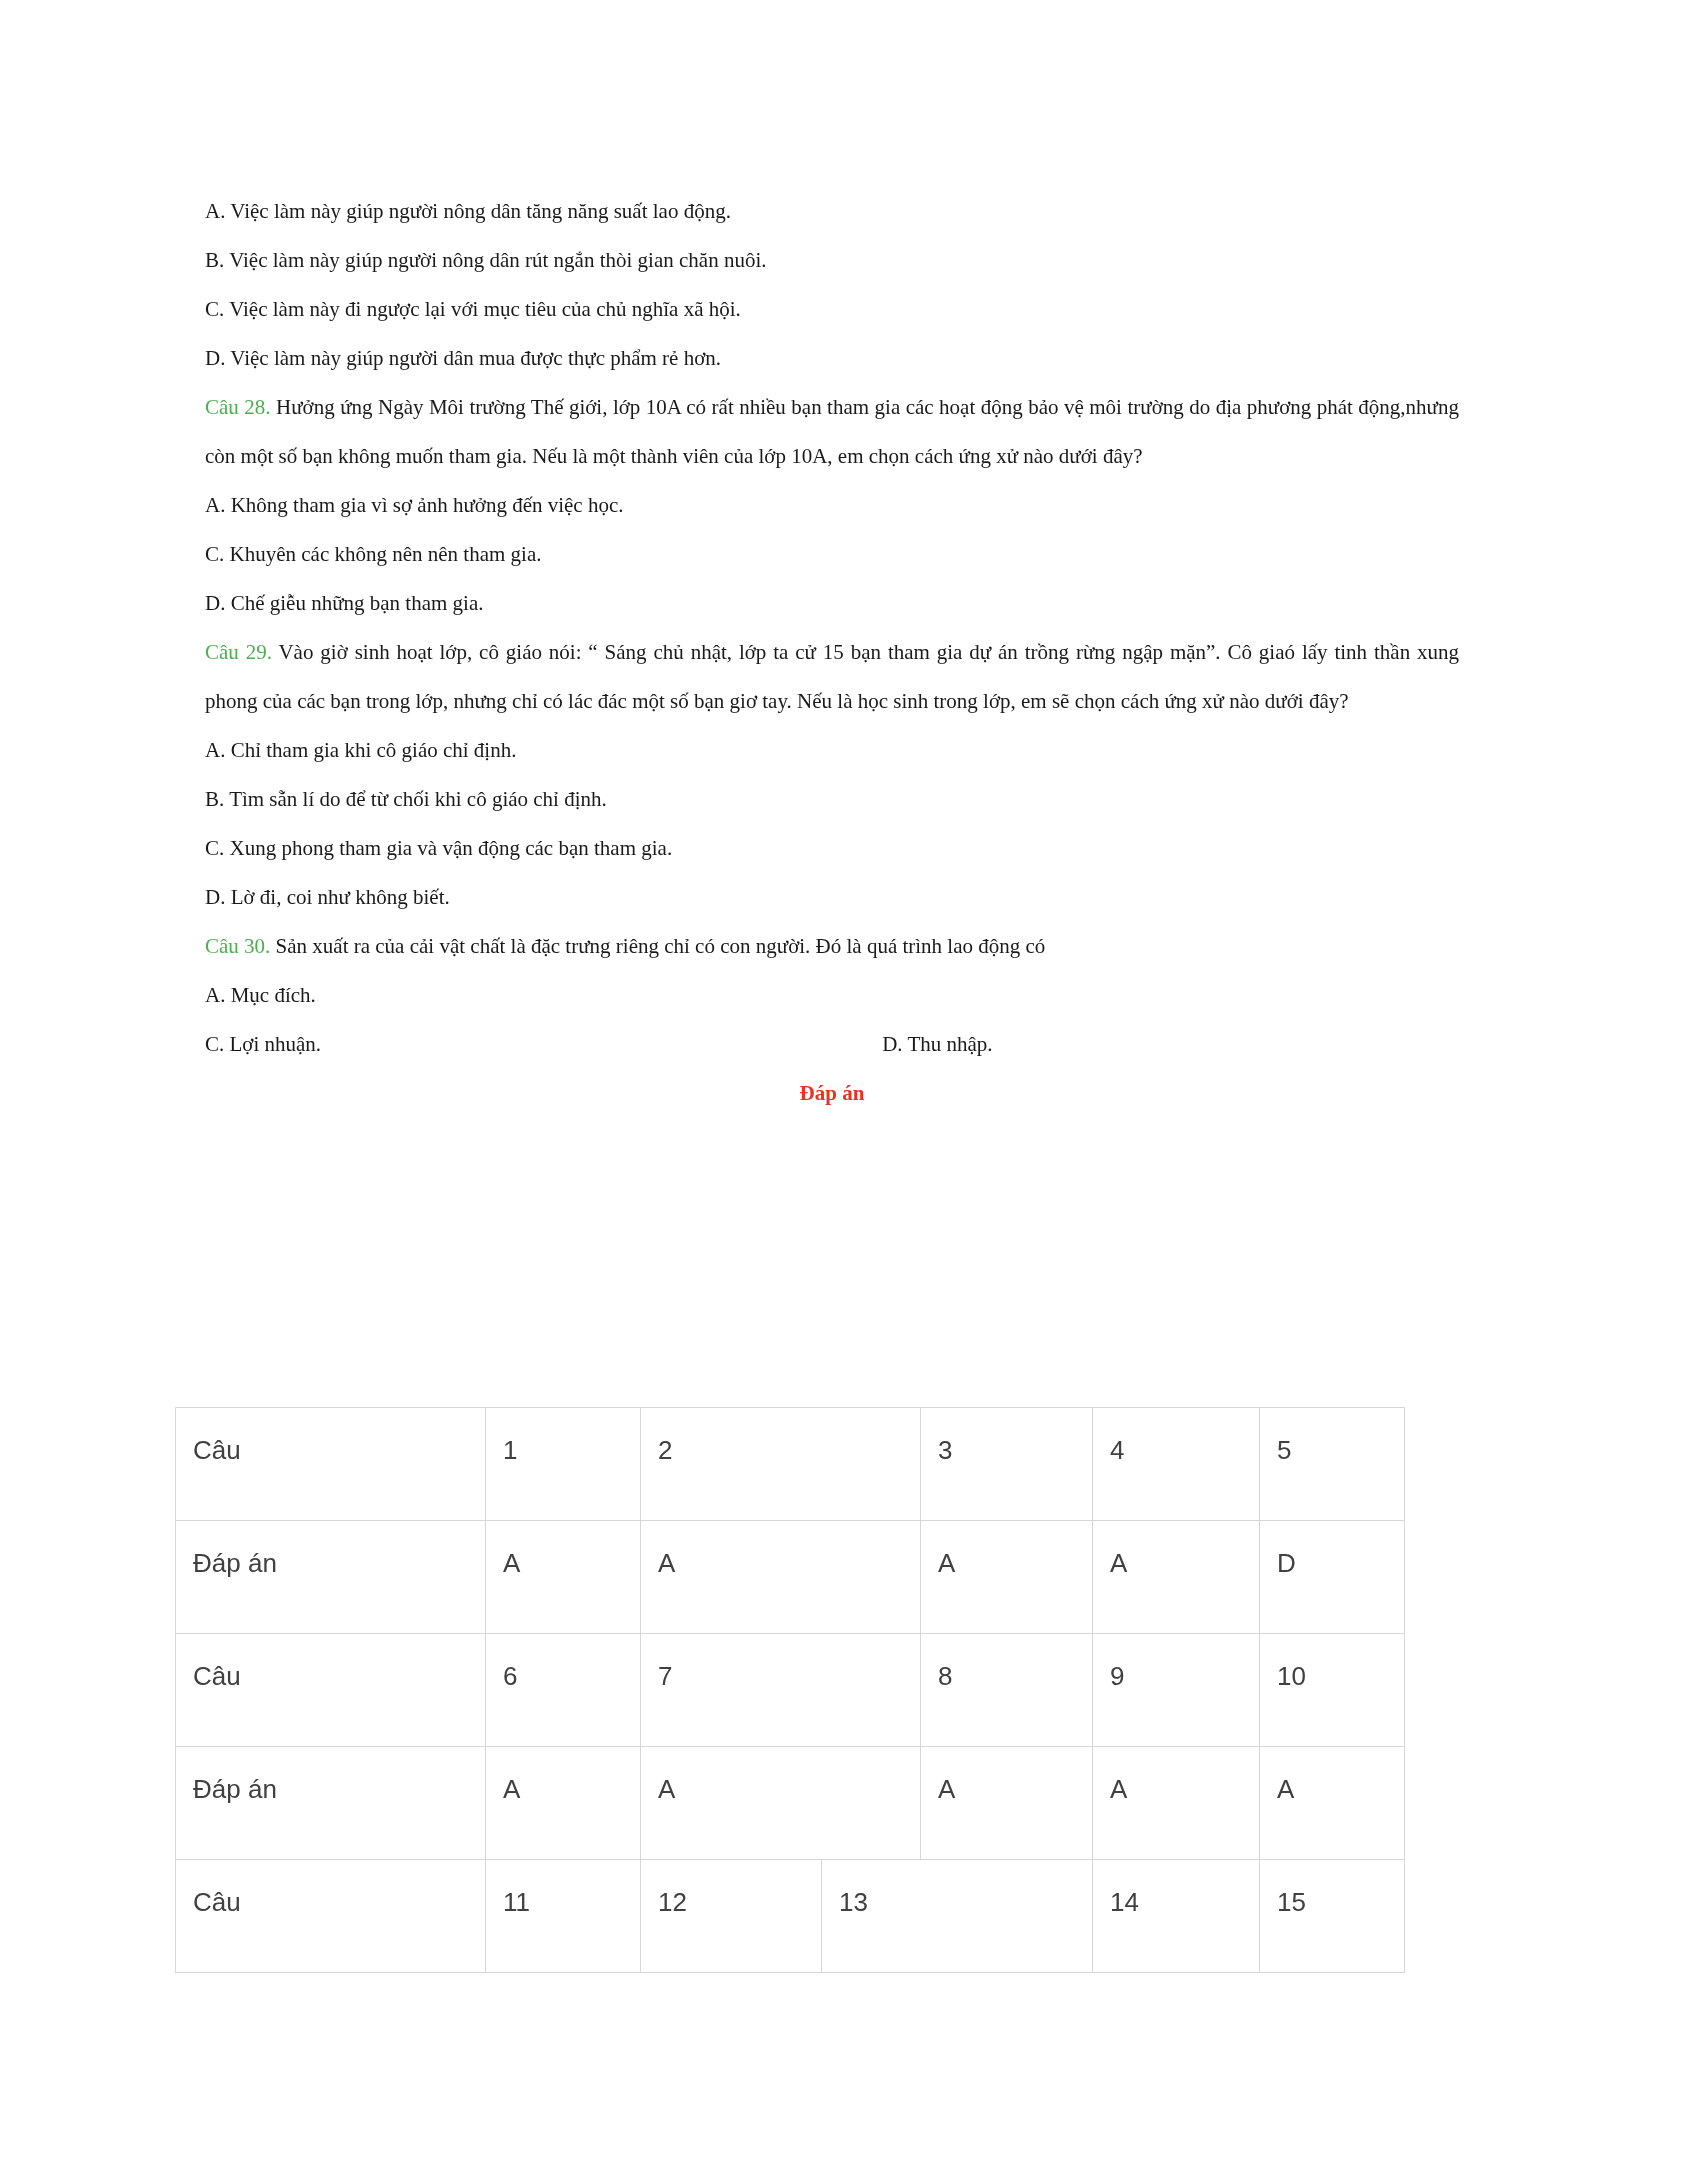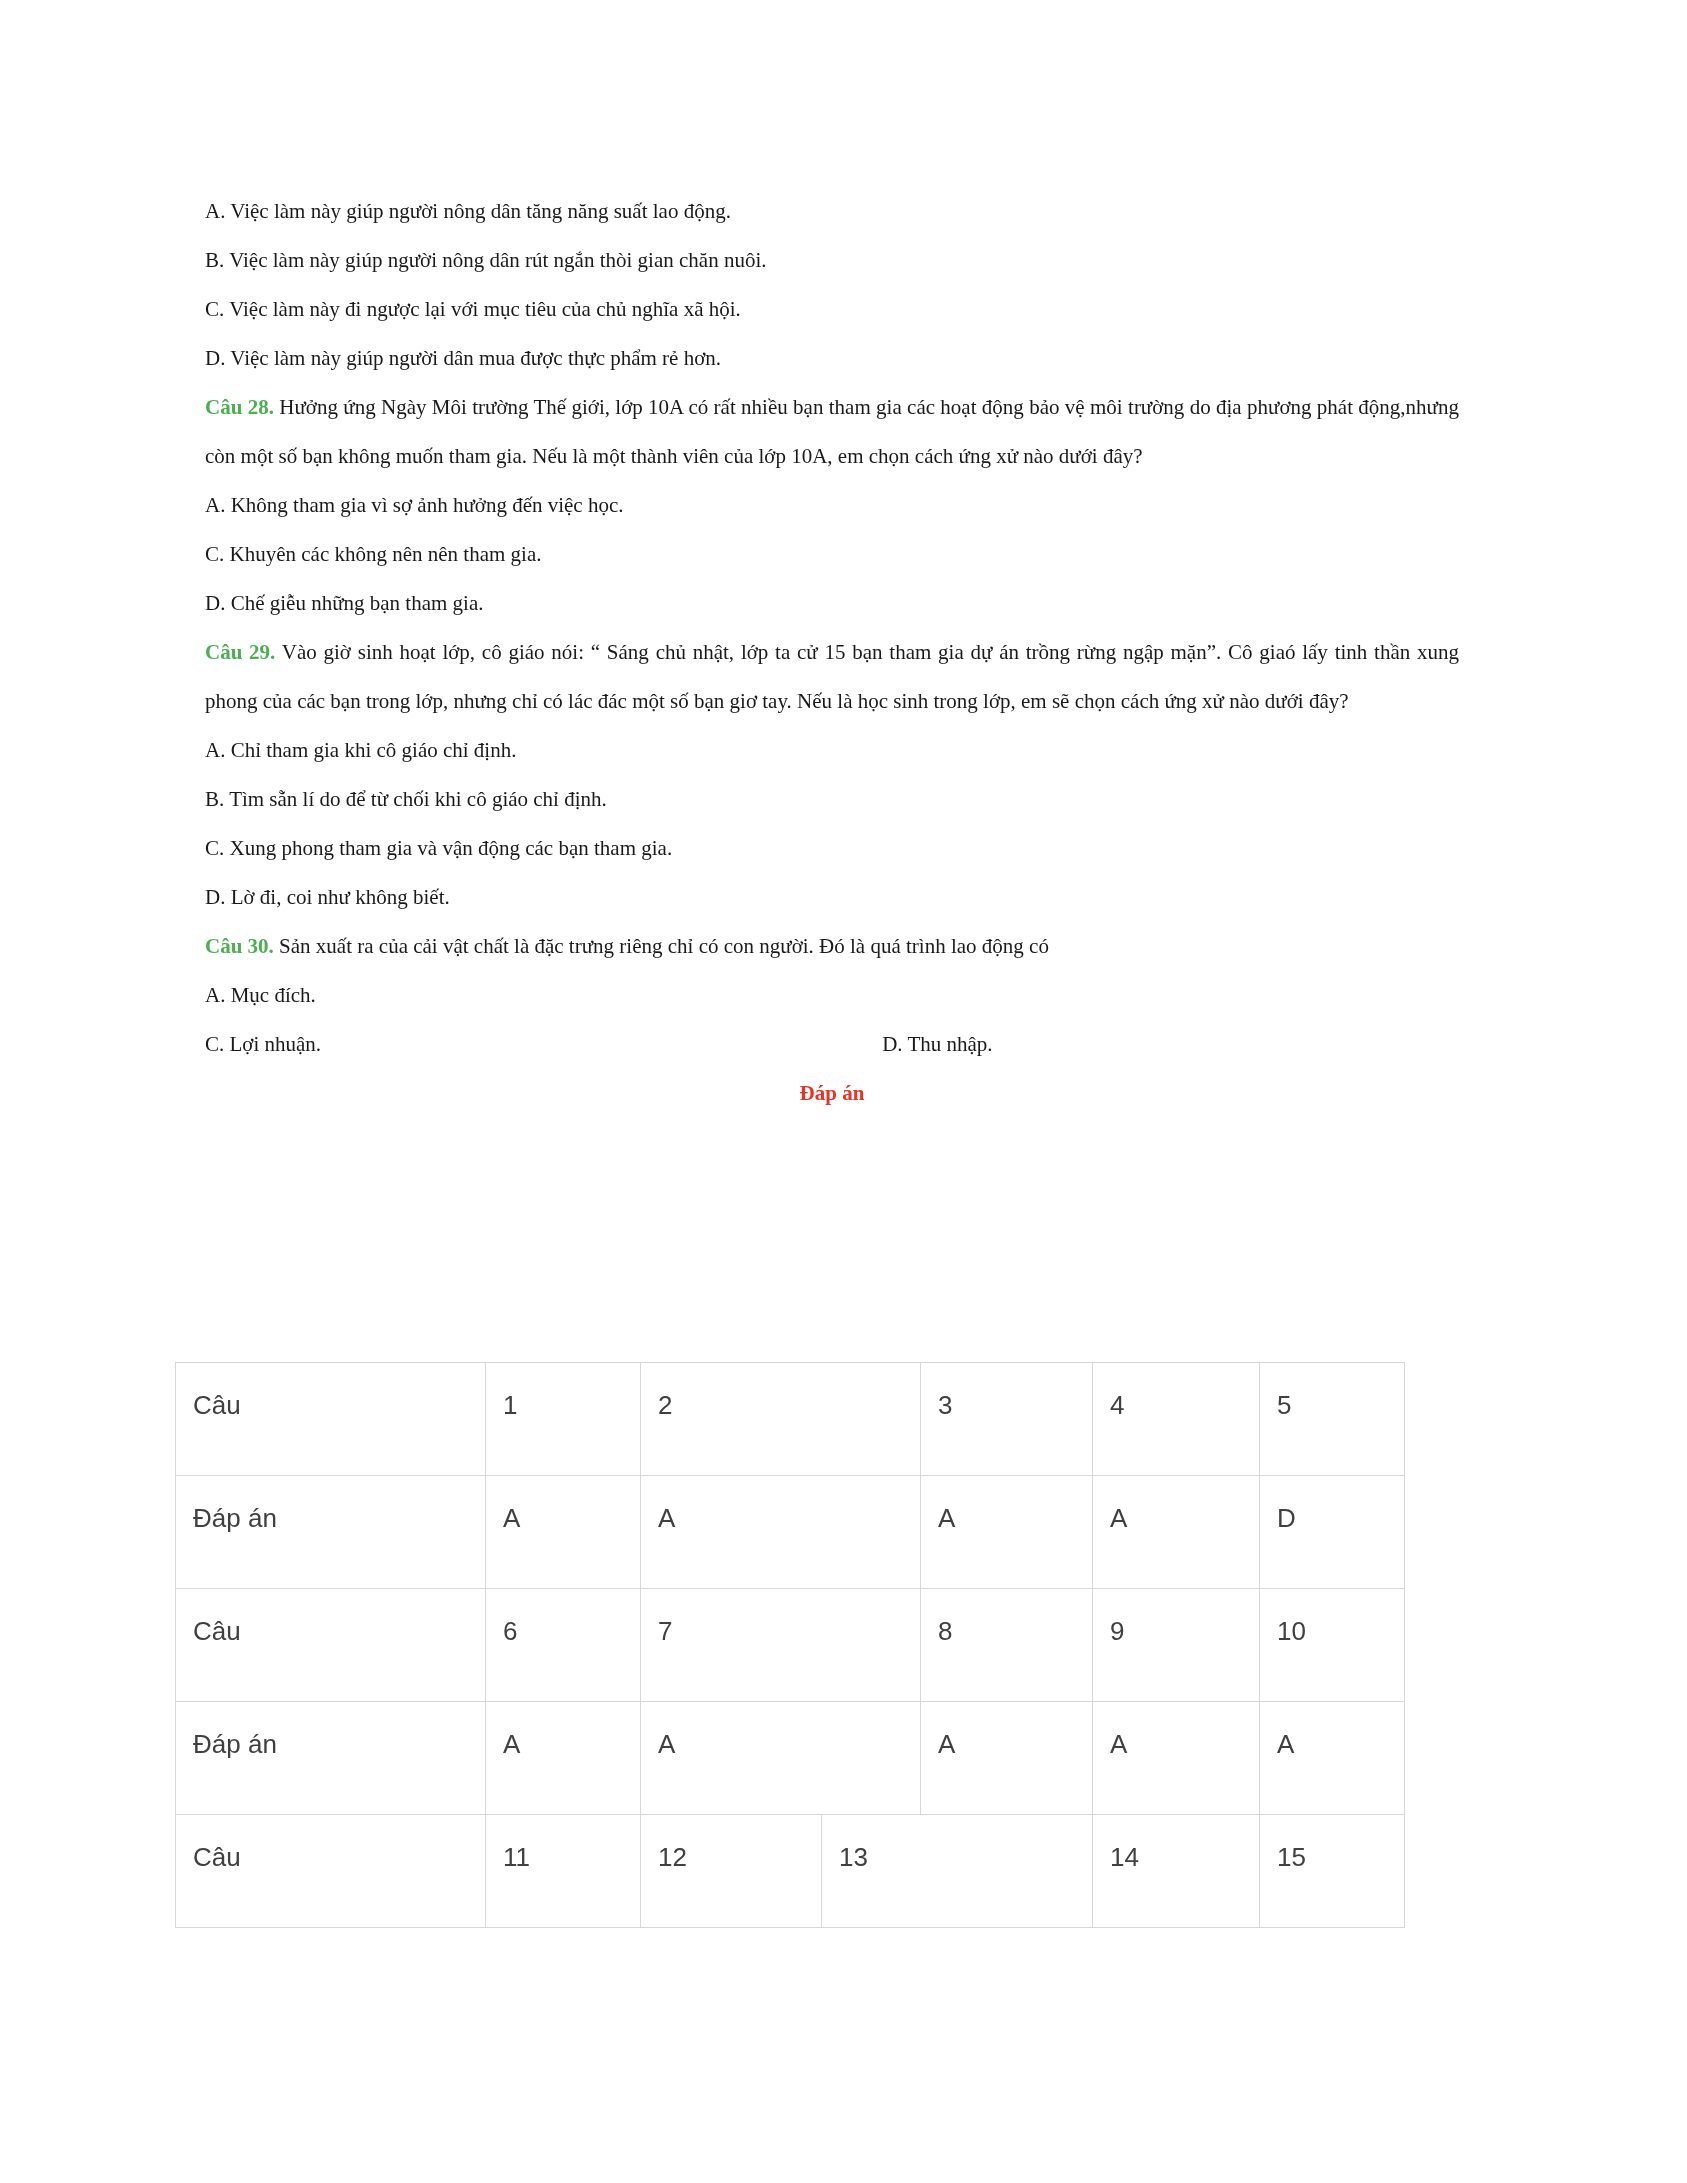--- a/index.html
+++ b/index.html
@@ -25,21 +25,21 @@
     left:205px;
     top:187px;
     width:1254px;
     font-size:21px;
     line-height:49px;
   }
   .content p{margin:0;}
   .justify{text-align:justify;}
   .qlabel{
     color:var(--q-label-color);
-    font-weight:bold;
+    font-weight:normal;
   }
   .opt-row{
     display:flex;
     width:100%;
   }
   .opt-col-left{
     width:54%;
     flex:0 0 54%;
   }
   .opt-col-right{
@@ -52,20 +52,21 @@
   }
   .table-wrap{
     position:absolute;
     left:175px;
     top:1362px;
   }
   table.answers{
     border-collapse:collapse;
     table-layout:fixed;
     width:1229px;
+    margin-top:45px;
   }
   table.answers td{
     border:1.3px solid var(--table-border);
     font-family:"Liberation Sans", sans-serif;
     font-size:26px;
     color:var(--table-text);
     vertical-align:top;
     padding:26.5px 0 0 17px;
     height:113px;
     overflow:hidden;

